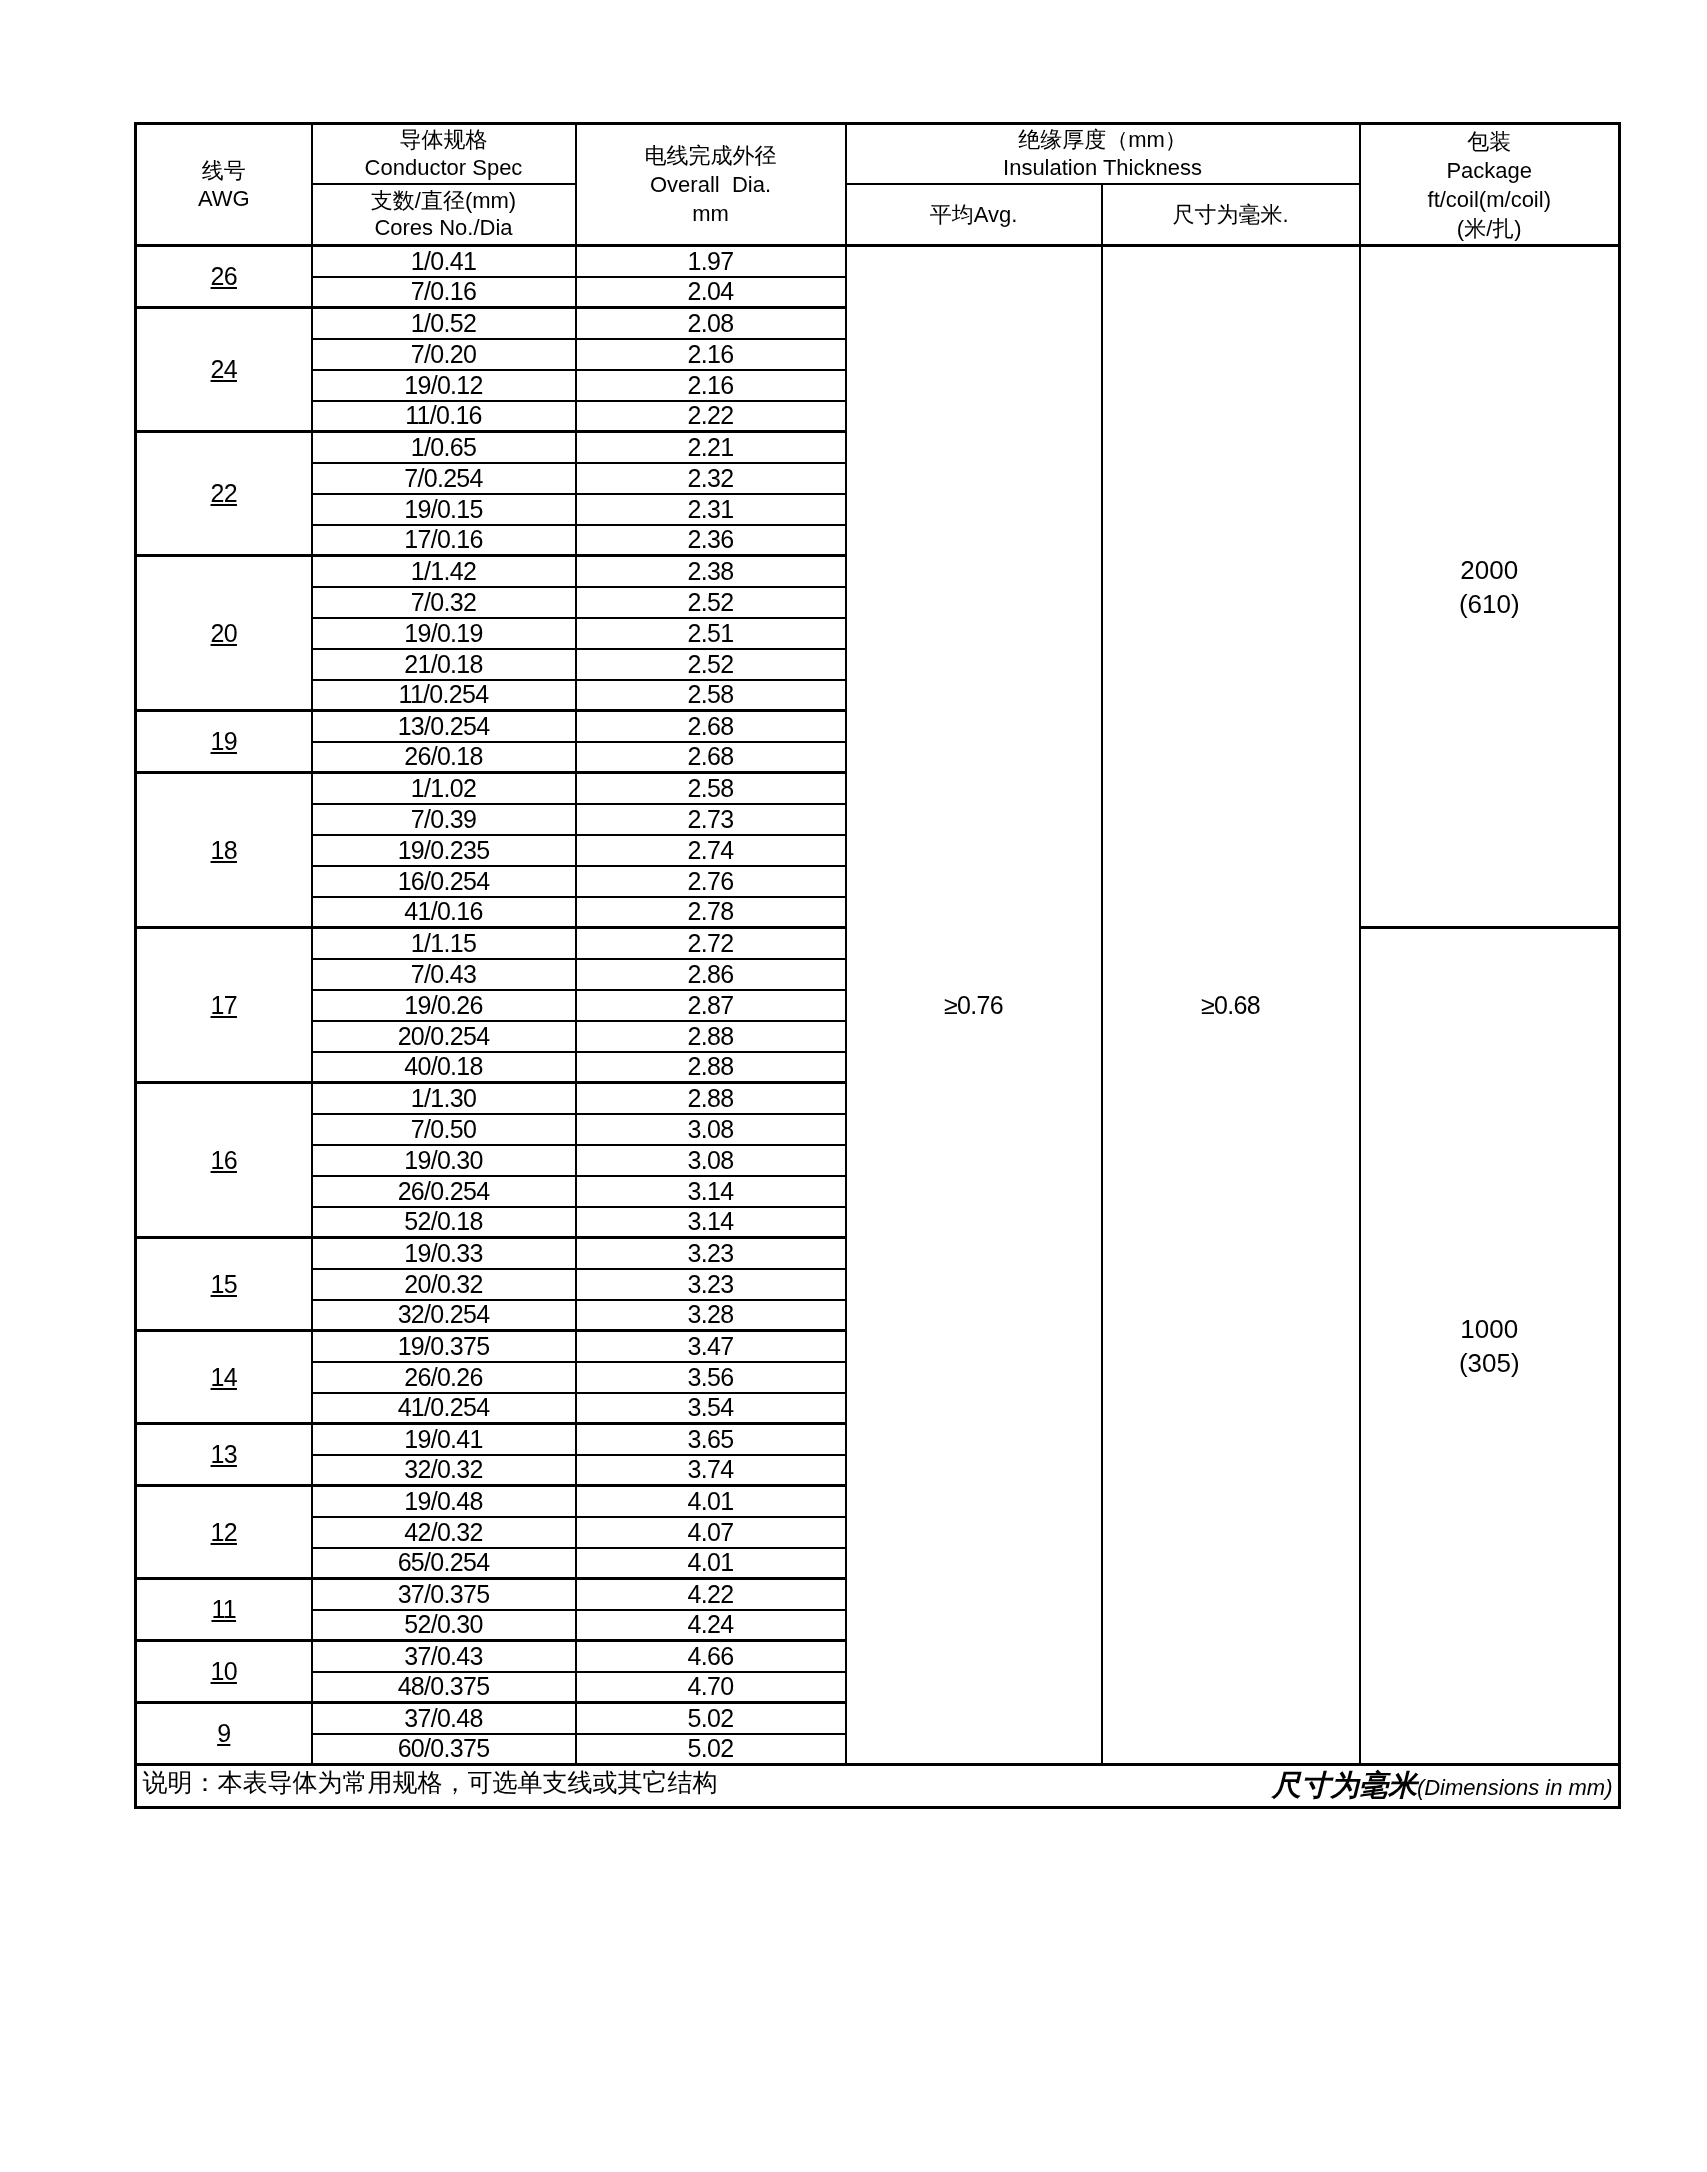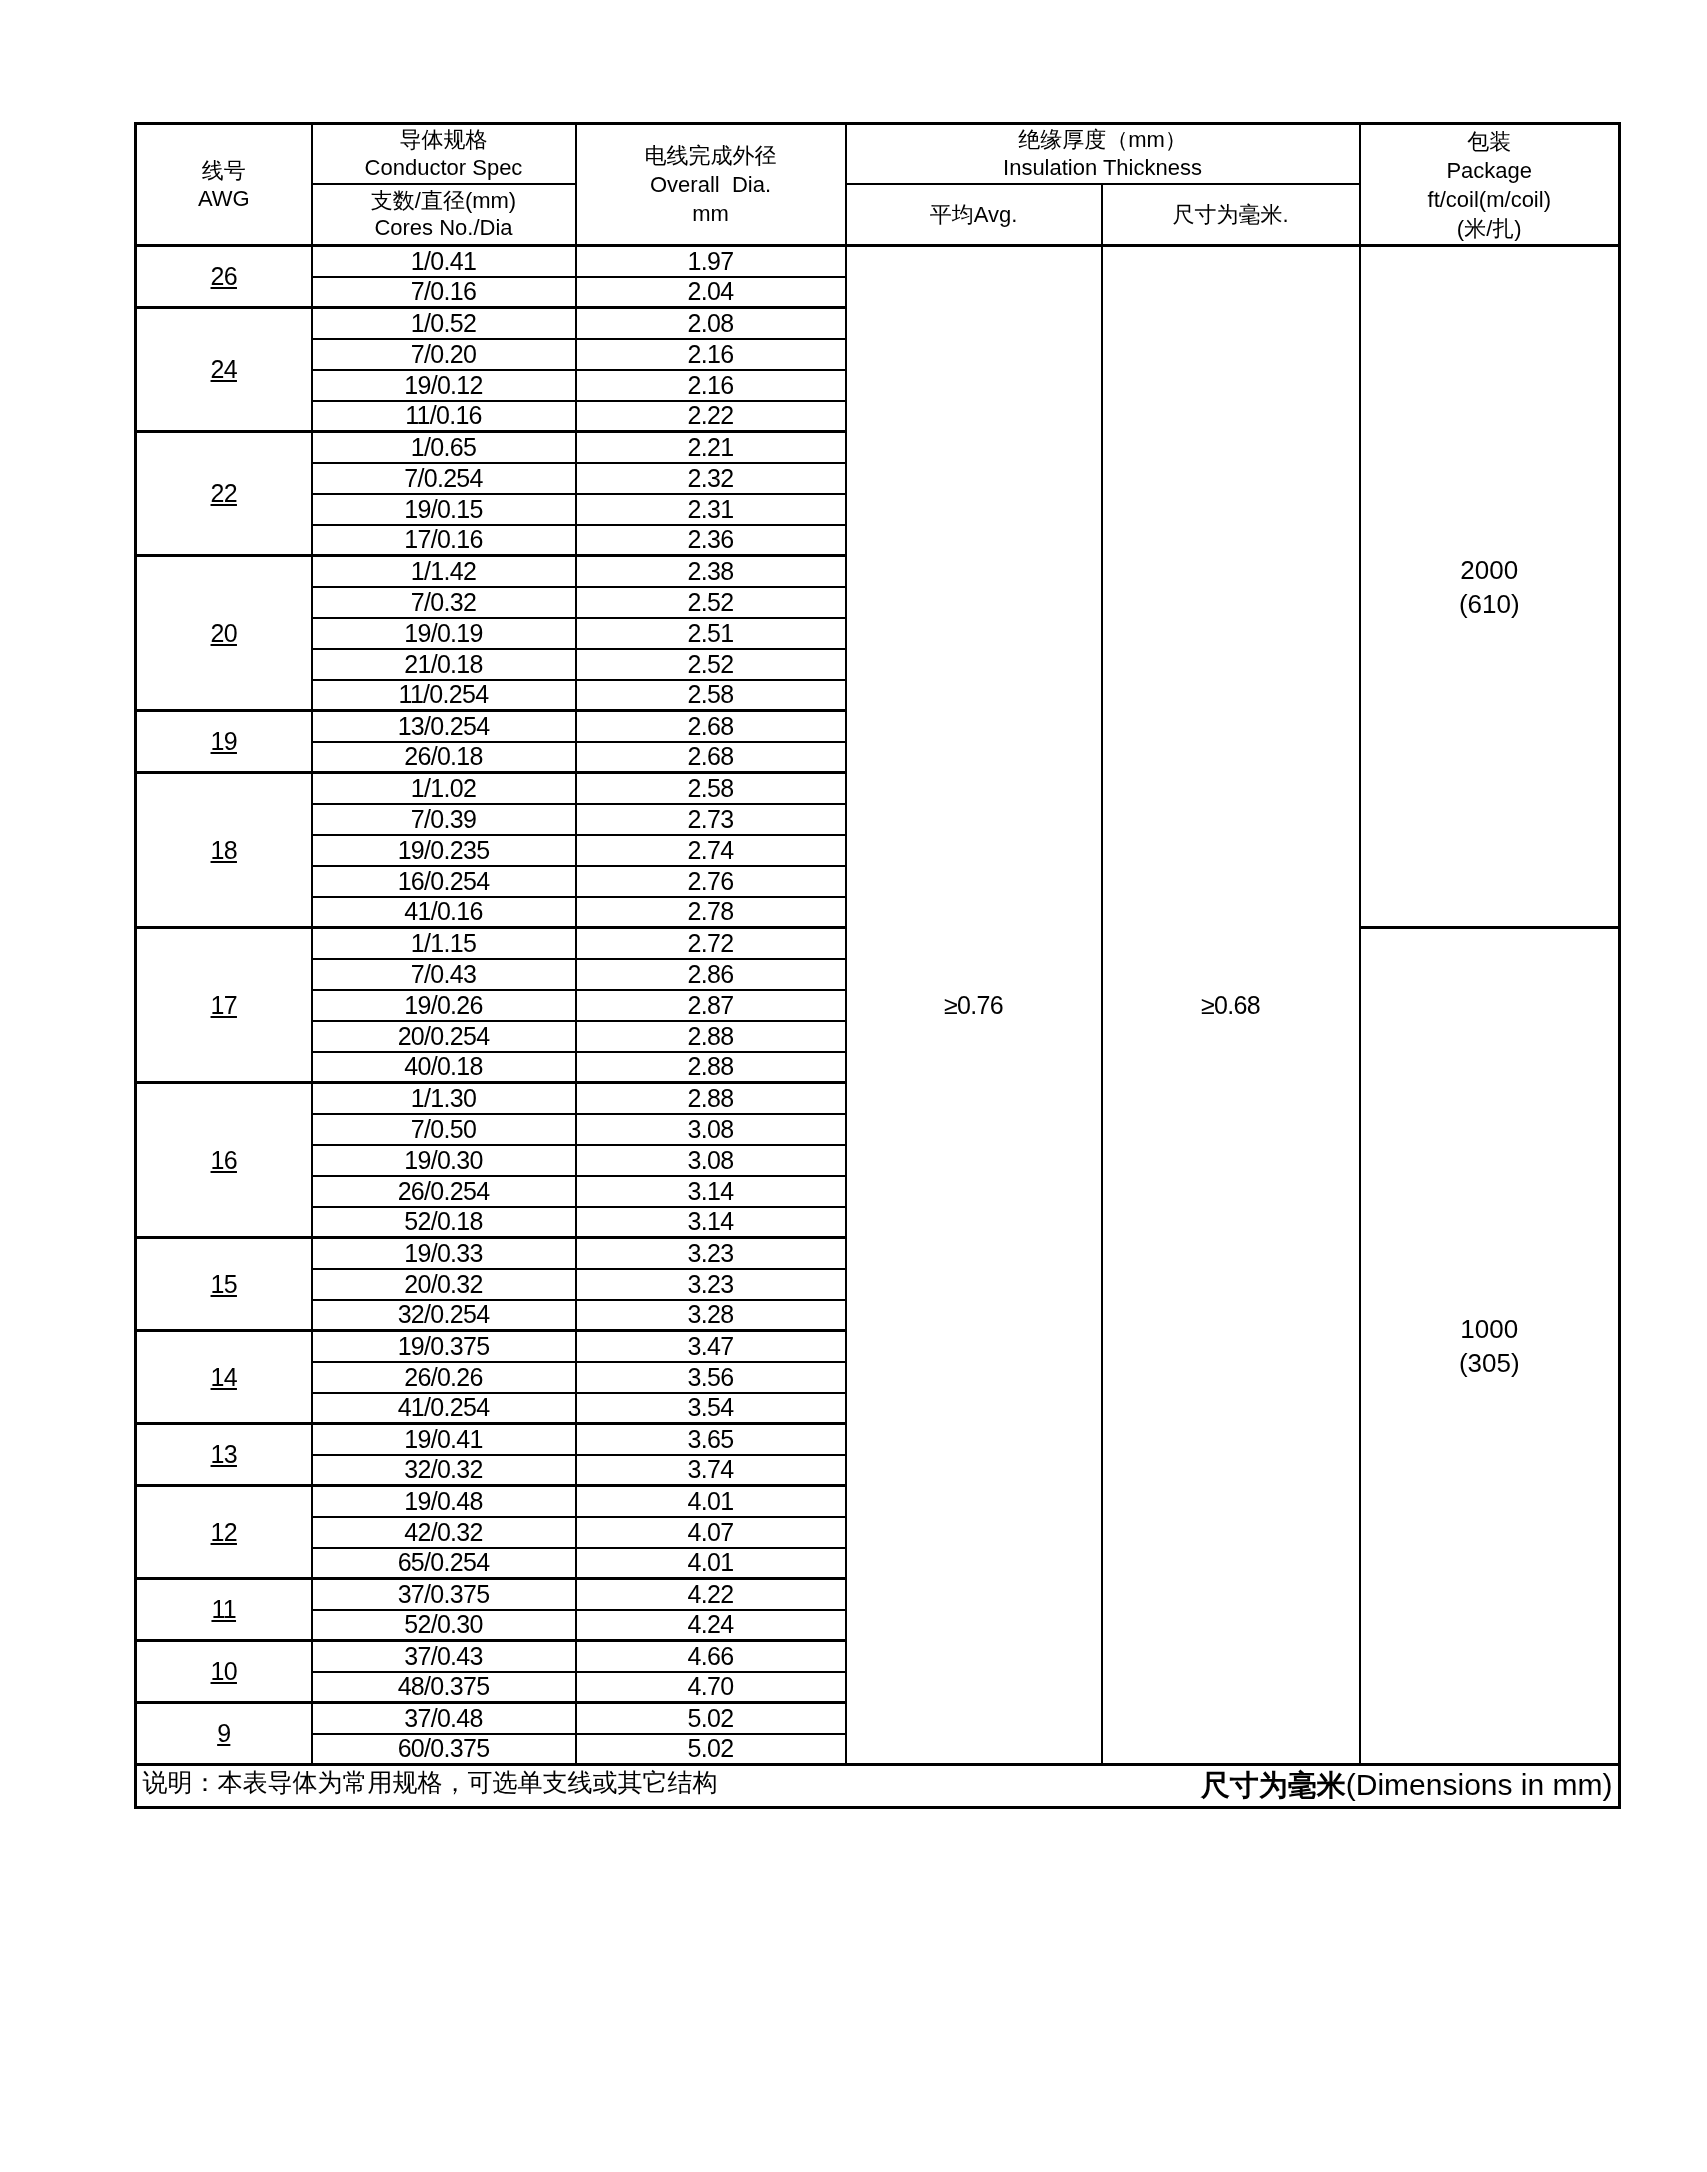--- a/index.html
+++ b/index.html
@@ -44,23 +44,23 @@
   td.pkg-cell { font-size: 26px; letter-spacing: 0; }
   td.pkg-cell div { line-height: 34px; }
   tfoot td { border-top-width: 3.4px; height: 39px; }
   .foot-wrap {
     display: flex;
     justify-content: space-between;
     align-items: flex-start;
     padding: 0 5.5px 0 5.5px;
   }
   .note-left { font-size: 25px; white-space: nowrap; }
-  .note-right { display: flex; align-items: baseline; white-space: nowrap; }
+  .note-right { display: flex; align-items: baseline; white-space: nowrap; font-style: italic; }
   .dim-zh { font-size: 29px; font-weight: bold; }
-  .dim-en { font-size: 30px; }
+  .dim-en { font-size: 22px; }
 </style>
 </head>
 <body>
 
 <table class="spec-table">
   <colgroup>
     <col style="width:176px">
     <col style="width:264px">
     <col style="width:270px">
     <col style="width:256px">

